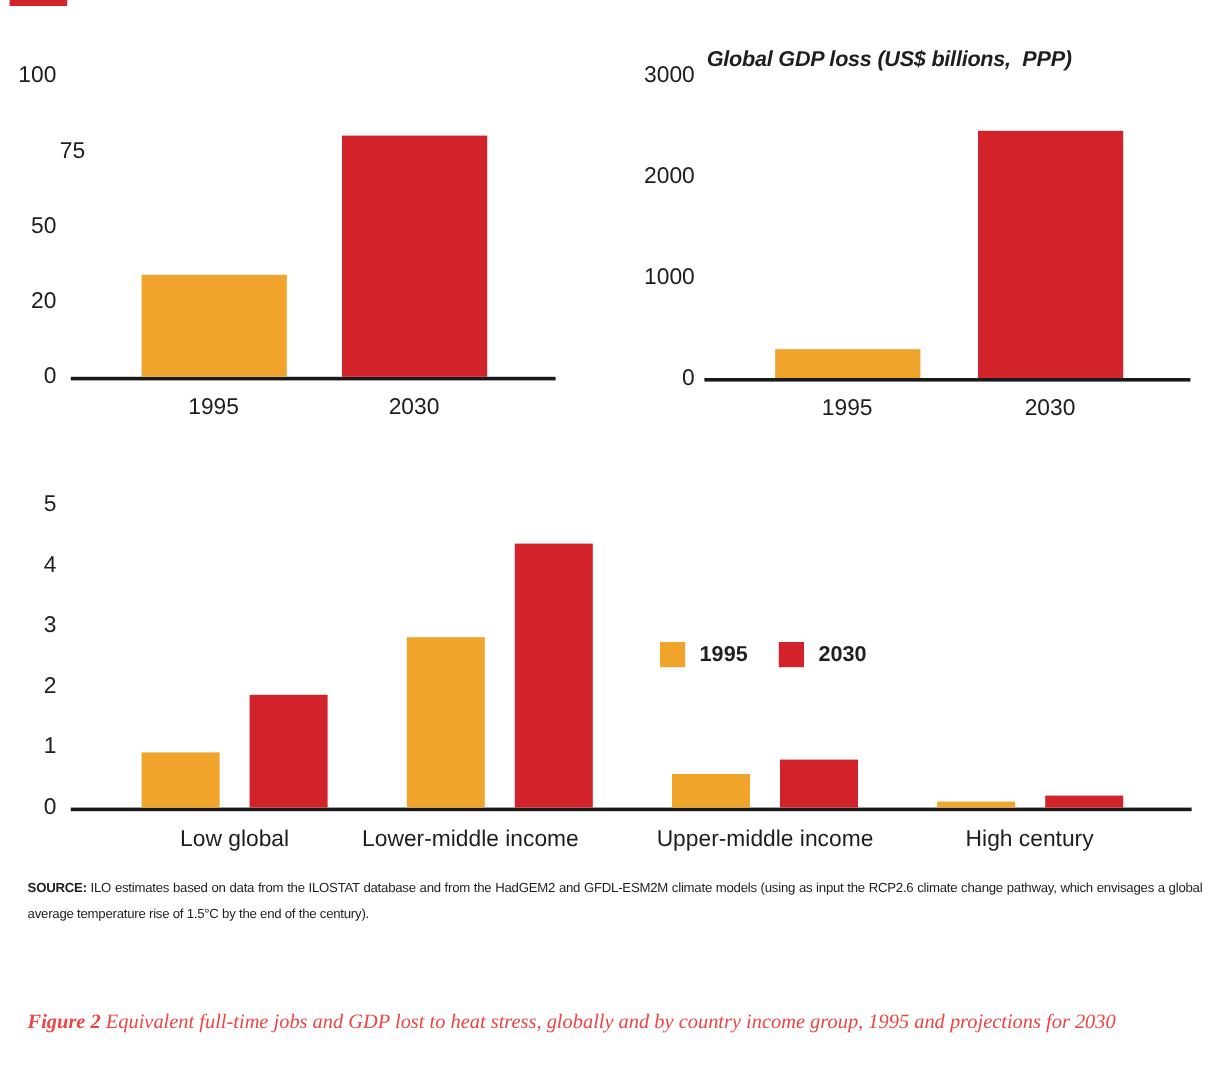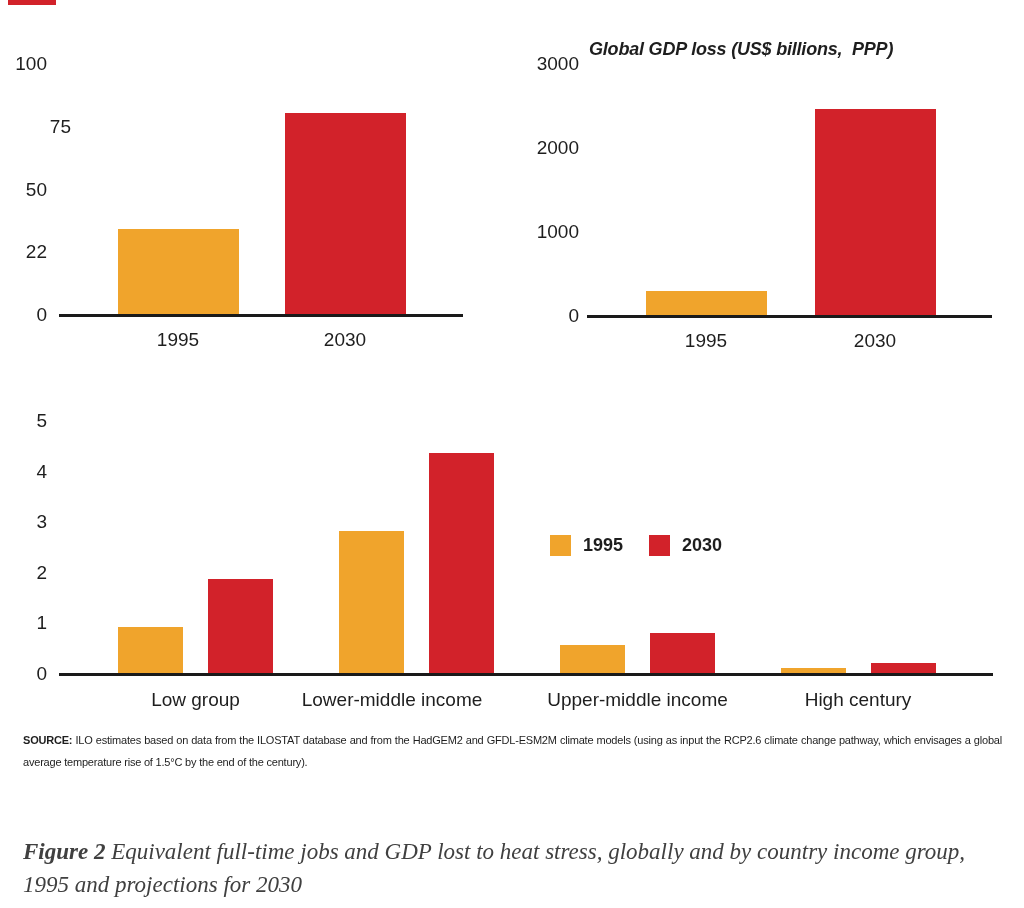--- a/index.html
+++ b/index.html
@@ -37,34 +37,34 @@
   .legend-label{font-size:18px;font-weight:700;color:#1e1e1e;}
   .source{
     position:absolute;left:23px;top:730px;width:979px;margin:0;
     font-size:11px;line-height:21.5px;text-align:justify;
     letter-spacing:-0.2px;color:#1e1e1e;
   }
   .source strong{font-weight:700;}
   .caption{
     position:absolute;left:23px;top:835px;width:992px;margin:0;
     font-family:"Liberation Serif",serif;font-style:italic;
-    font-size:23px;line-height:33px;color:#404040;
+    font-size:17px;line-height:33px;color:#ef4444;
   }
   .caption .cap-label{font-weight:700;font-style:italic;}
 </style>
 </head>
 <body>
 
 <div class="figure">
 
   <div class="corner-mark"></div>
 
   <section class="chart">
   <span class="ytick" style="right: 977px; top: 314px;">0</span>
-      <span class="ytick" style="right: 977px; top: 251.25px;">22</span>
+      <span class="ytick" style="right: 977px; top: 251.25px;">20</span>
       <span class="ytick" style="right: 977px; top: 188.5px;">50</span>
       <span class="ytick" style="right: 953px; top: 125.75px;">75</span>
       <span class="ytick" style="right: 977px; top: 63px;">100</span>
       <div class="baseline" style="left: 59px; top: 314px; width: 404px; background: rgb(26, 26, 26);"></div>
       <div class="bar" style="left: 117.5px; width: 121px; top: 228.66px; height: 85.34px; background: rgb(240, 164, 44);"></div>
       <div class="bar" style="left: 284.5px; width: 121px; top: 113.2px; height: 200.8px; background: rgb(210, 34, 42);"></div>
       <span class="xtick" style="left: 178px; top: 330px;">1995</span>
       <span class="xtick" style="left: 345px; top: 330px;">2030</span>
     </section>
 
@@ -101,21 +101,21 @@
       <span class="ytick" style="right: 977px; top: 420px;">5</span>
       <div class="baseline" style="left: 59px; top: 673px; width: 934px; background: rgb(26, 26, 26);"></div>
       <div class="bar" style="left: 118px; width: 65px; top: 627.46px; height: 45.54px; background: rgb(240, 164, 44);"></div>
       <div class="bar" style="left: 338.5px; width: 65px; top: 531.32px; height: 141.68px; background: rgb(240, 164, 44);"></div>
       <div class="bar" style="left: 560px; width: 65px; top: 645.17px; height: 27.83px; background: rgb(240, 164, 44);"></div>
       <div class="bar" style="left: 780.5px; width: 65px; top: 667.94px; height: 5.06px; background: rgb(240, 164, 44);"></div>
       <div class="bar" style="left: 208px; width: 65px; top: 579.39px; height: 93.61px; background: rgb(210, 34, 42);"></div>
       <div class="bar" style="left: 428.5px; width: 65px; top: 452.89px; height: 220.11px; background: rgb(210, 34, 42);"></div>
       <div class="bar" style="left: 650px; width: 65px; top: 632.52px; height: 40.48px; background: rgb(210, 34, 42);"></div>
       <div class="bar" style="left: 870.5px; width: 65px; top: 662.88px; height: 10.12px; background: rgb(210, 34, 42);"></div>
-      <span class="xtick" style="left: 195.5px; top: 690px;">Low group</span>
+      <span class="xtick" style="left: 195.5px; top: 690px;">Low global</span>
       <span class="xtick" style="left: 392px; top: 690px;">Lower-middle income</span>
       <span class="xtick" style="left: 637.5px; top: 690px;">Upper-middle income</span>
       <span class="xtick" style="left: 858px; top: 690px;">High century</span>
     </section>
 
   <p class="source"><strong>SOURCE:</strong> <span>ILO estimates based on data from the ILOSTAT database and from the HadGEM2 and GFDL-ESM2M climate models (using as input the RCP2.6 climate change pathway, which envisages a global average temperature rise of 1.5°C by the end of the century).</span></p>
 
   <p class="caption"><span class="cap-label">Figure 2</span> <span>Equivalent full-time jobs and GDP lost to heat stress, globally and by country income group, 1995 and projections for 2030</span></p>
 
 </div>

